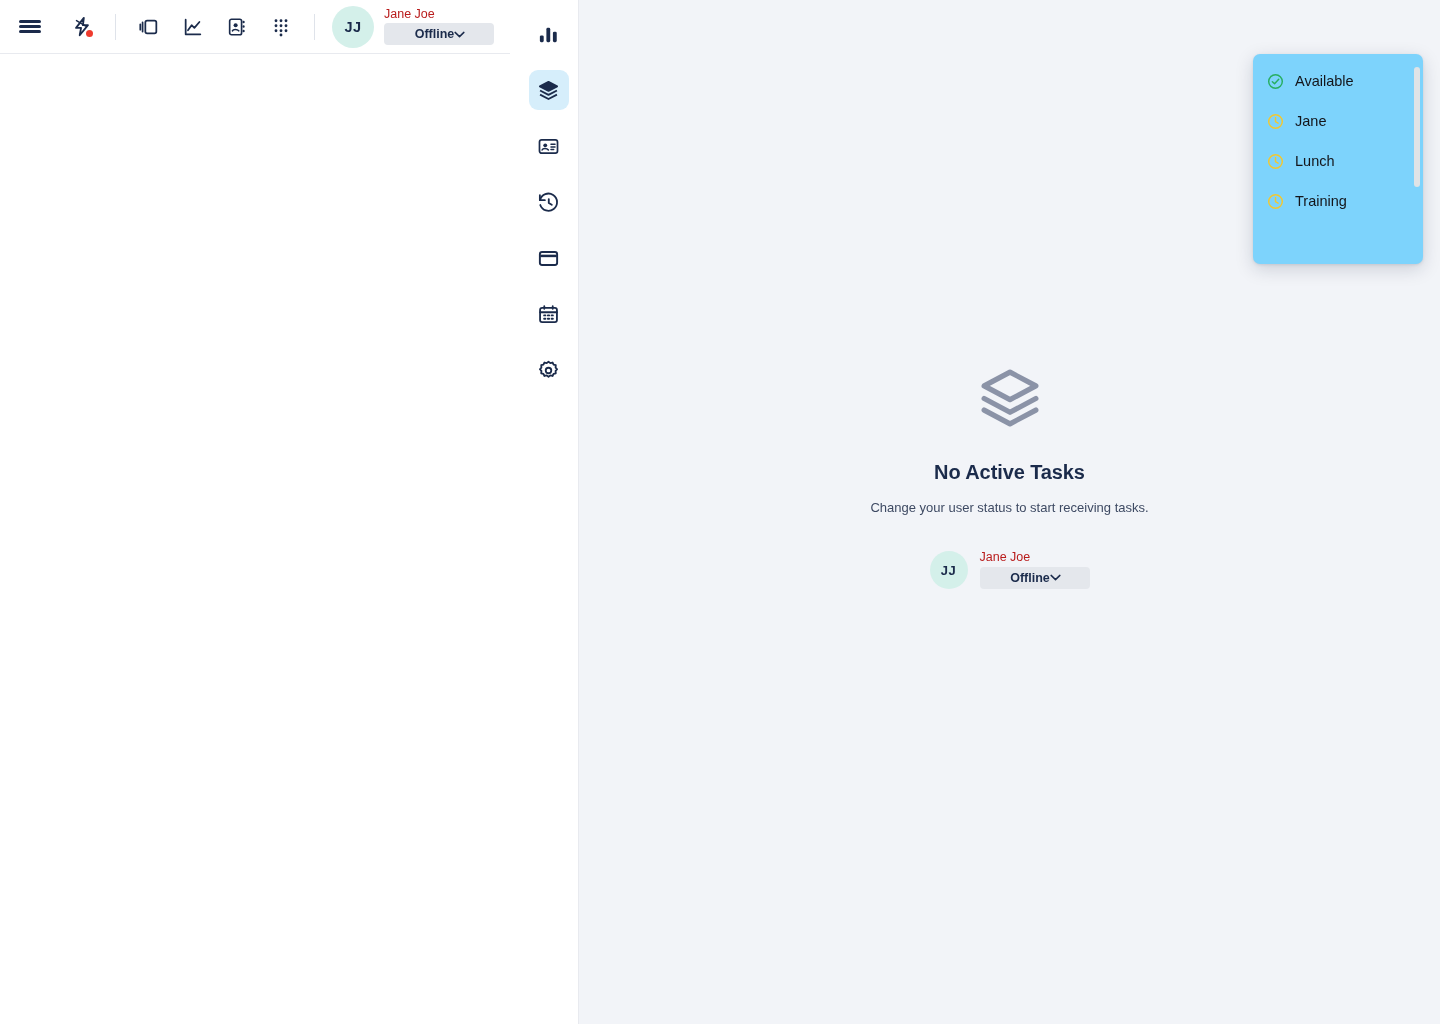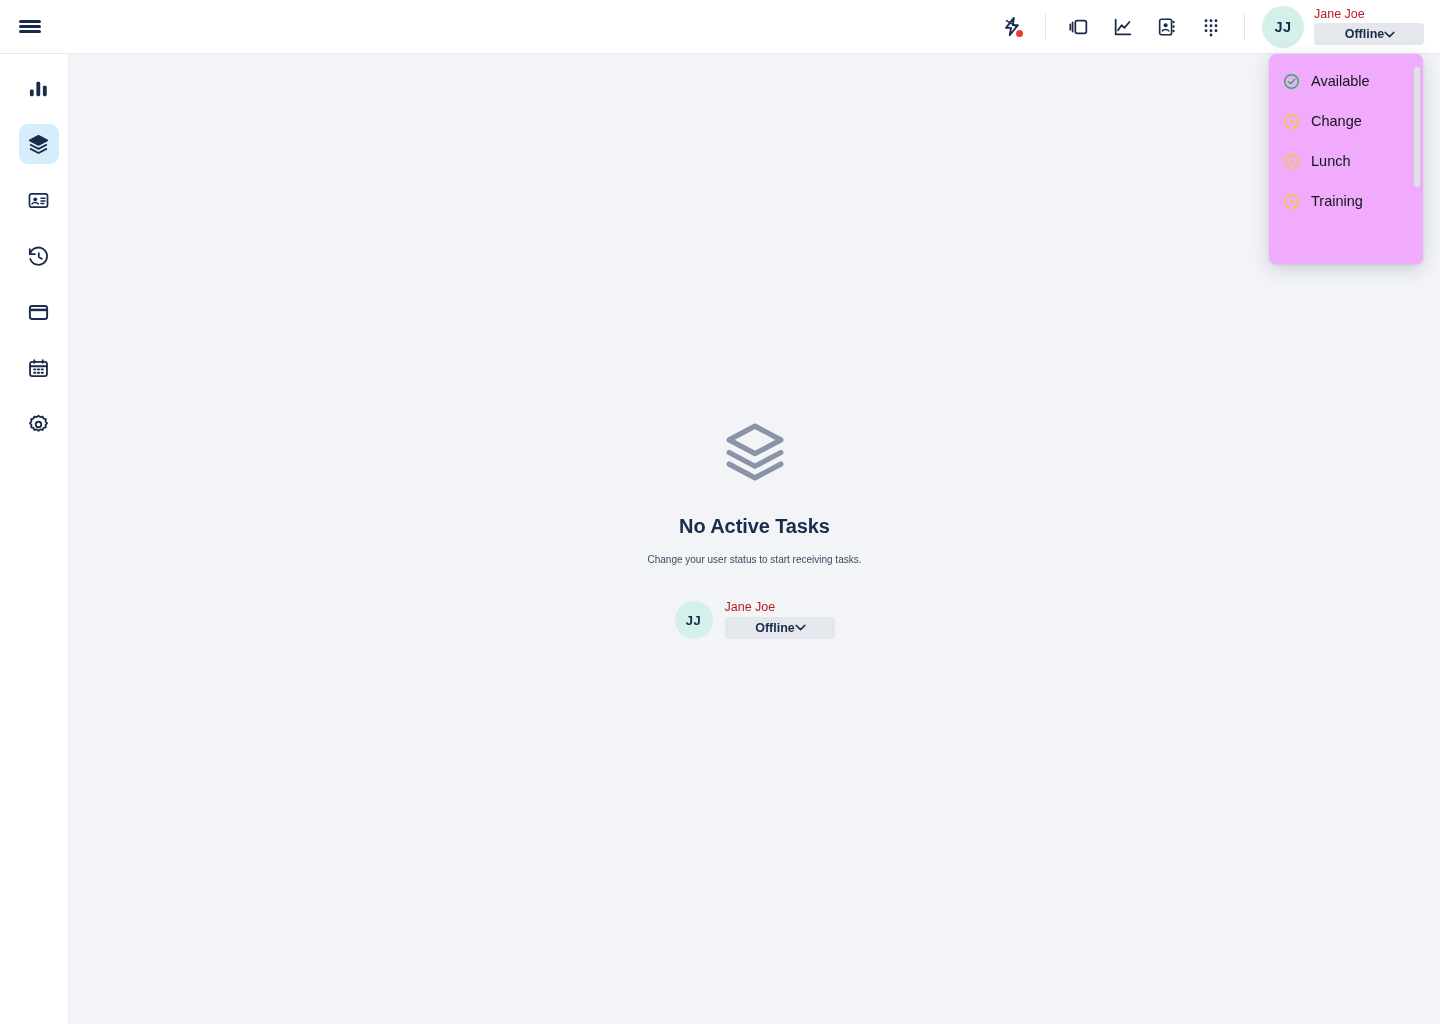--- a/index.html
+++ b/index.html
@@ -2,21 +2,21 @@
 <html><head>
 <meta charset="utf-8">
 <style>
   * { box-sizing: border-box; margin: 0; padding: 0; }
   html, body {
     width: 1440px; height: 1024px;
     font-family: "Liberation Sans", sans-serif;
     background: #ffffff;
     overflow: hidden;
   }
-  .app { position: relative; width: 1440px; height: 1024px; display: flex; flex-direction: column; }
+  .app { position: relative; width: 1440px; height: 1024px; display: flex; flex-direction: row; }
 
   
   .header {
     height: 54px; min-height: 54px;
     background: #ffffff;
     border-bottom: 1px solid #e8eaef;
     display: flex; align-items: center;
     padding: 0 16px 0 0;
     position: relative; z-index: 30;
   }
@@ -81,30 +81,30 @@
   }
   .empty-wrap {
     display: flex; flex-direction: column; align-items: center;
     margin-top: 365px;
   }
   .empty-icon { color: #8b93a7; margin-bottom: 26px; }
   .empty-title {
     font-size: 20px; font-weight: 700; color: #1b2b4b;
     letter-spacing: -0.1px; margin-bottom: 16px;
   }
-  .empty-sub { font-size: 10px; color: #3e4a63; margin-bottom: 36px; }
+  .empty-sub { font-size: 13px; color: #3e4a63; margin-bottom: 36px; }
   .empty-user { display: flex; align-items: center; gap: 12px; }
   .empty-user .avatar { width: 38px; height: 38px; font-size: 13px; }
   .empty-user .user-name { font-size: 12.5px; }
 
   
   .status-menu {
     position: absolute; top: 54px; right: 17px;
-    width: 154px; height: 210px;
-    background: #f0abfc; border-radius: 7px;
+    width: 170px; height: 210px;
+    background: #7dd3fc; border-radius: 7px;
     box-shadow: 0 5px 18px rgba(20,30,60,.17), 0 1px 3px rgba(20,30,60,.10);
     z-index: 40; overflow: hidden; padding: 7px 0 0 0;
   }
   .menu-scroll { height: 203px; overflow: hidden; position: relative; }
   .menu-item {
     display: flex; align-items: center; gap: 11px;
     height: 40px; padding: 0 14px; cursor: pointer;
     font-size: 14.5px; color: #14151a;
   }
   .mi-icon { width: 17px; height: 17px; flex: 0 0 17px; }
@@ -303,21 +303,21 @@
           <path d="M6.3 10.2 L8.9 12.7 L13.8 7.4"></path>
         </svg>
         <span>Available</span>
       </div>
 
       <div class="menu-item">
         <svg class="mi-icon" viewBox="0 0 20 20" fill="none" stroke="#f2c831" stroke-width="1.7" stroke-linecap="round" stroke-linejoin="round">
           <circle cx="10" cy="10" r="8"></circle>
           <path d="M10 5.6 V10.2 L13 12"></path>
         </svg>
-        <span>Change</span>
+        <span>Jane</span>
       </div>
 
       <div class="menu-item">
         <svg class="mi-icon" viewBox="0 0 20 20" fill="none" stroke="#f2c831" stroke-width="1.7" stroke-linecap="round" stroke-linejoin="round">
           <circle cx="10" cy="10" r="8"></circle>
           <path d="M10 5.6 V10.2 L13 12"></path>
         </svg>
         <span>Lunch</span>
       </div>
 

